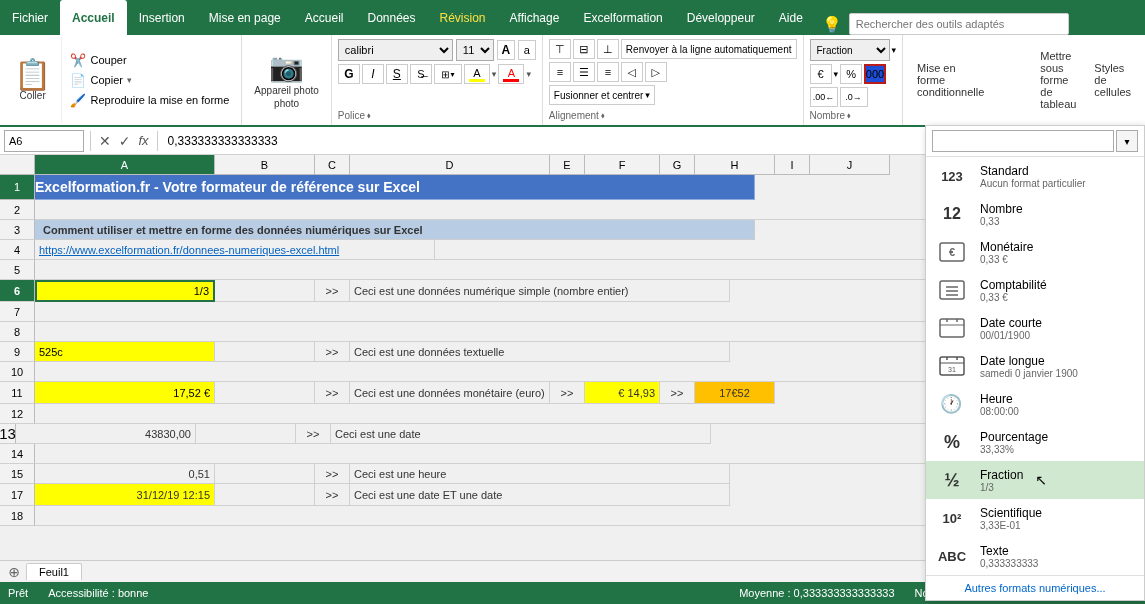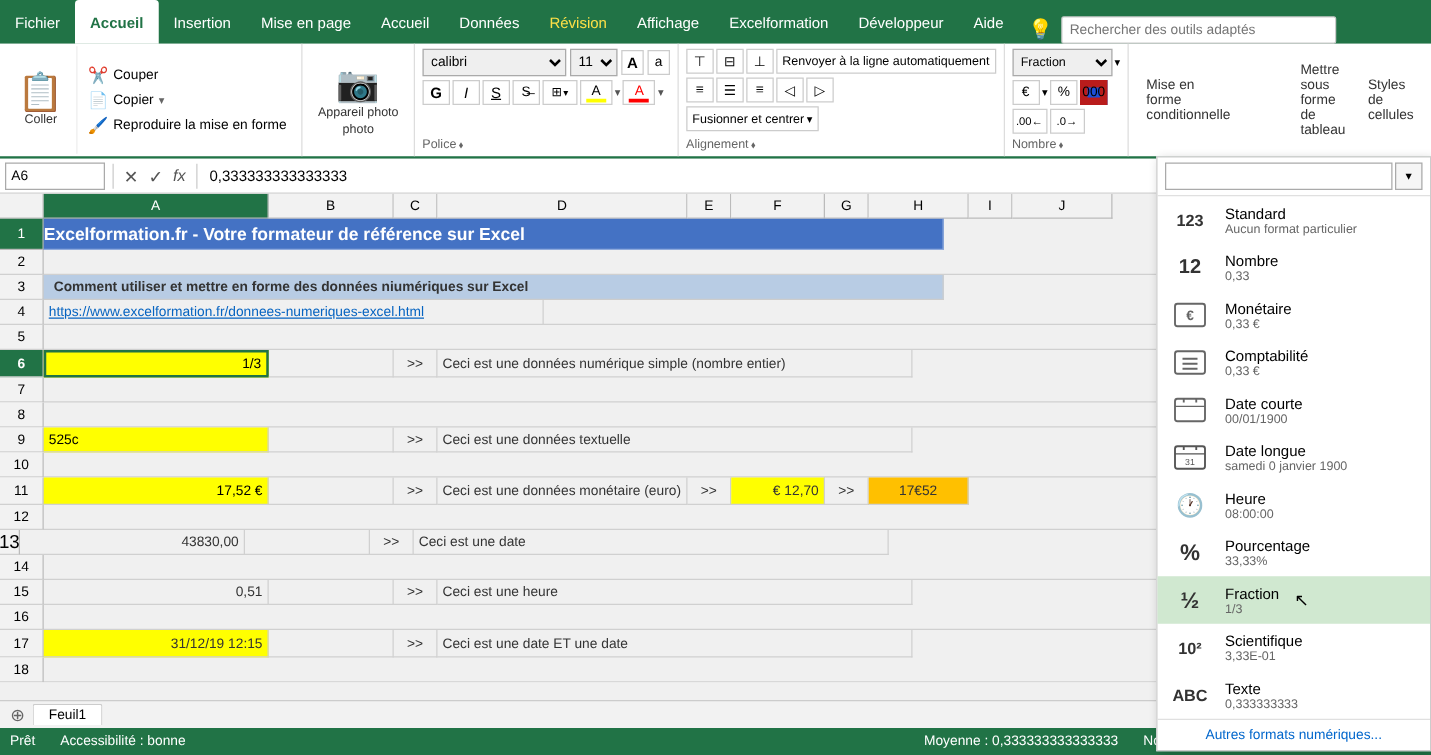--- a/index.html
+++ b/index.html
@@ -148,21 +148,21 @@
     <div style="display:flex; align-items:center; gap:2px;">
       <select style="width:80px; height:22px; border:1px solid #aaa; font-size:10px; padding:0 2px;">
         <option>Fraction</option>
       </select>
       <span style="font-size:9px; cursor:pointer;">▾</span>
     </div>
     <div style="display:flex; gap:2px; align-items:center;">
       <div style="width:22px; height:20px; border:1px solid #ccc; background:white; cursor:pointer; display:flex; align-items:center; justify-content:center; font-size:11px;">€</div>
       <span style="font-size:9px; cursor:pointer;">▾</span>
       <div style="width:22px; height:20px; border:1px solid #ccc; background:white; cursor:pointer; display:flex; align-items:center; justify-content:center; font-size:11px;">%</div>
-      <div style="width:22px; height:20px; border:6px solid #b91c1c; background:#1d4ed8; cursor:pointer; display:flex; align-items:center; justify-content:center; font-size:11px;">000</div>
+      <div style="width:22px; height:20px; border:2px solid #b91c1c; background:#1d4ed8; cursor:pointer; display:flex; align-items:center; justify-content:center; font-size:11px;">000</div>
     </div>
     <div style="display:flex; gap:2px; align-items:center;">
       <div style="width:28px; height:20px; border:1px solid #ccc; background:white; cursor:pointer; display:flex; align-items:center; justify-content:center; font-size:9px;">.00←</div>
       <div style="width:28px; height:20px; border:1px solid #ccc; background:white; cursor:pointer; display:flex; align-items:center; justify-content:center; font-size:9px;">.0→</div>
     </div>
     <div style="font-size:10px; color:#666; display:flex; align-items:center; gap:2px; cursor:pointer; margin-top:auto;">
       <span>Nombre</span>
       <span style="font-size:8px;">⬧</span>
     </div>
   </div>
@@ -411,21 +411,21 @@
     <div style="width:35px; border-right:1px solid #d0d0d0; border-bottom:1px solid #d0d0d0; display:flex; align-items:center; justify-content:center; font-size:11px; color:#333;">
       <span>&gt;&gt;</span>
     </div>
     <div style="width:200px; border-right:1px solid #d0d0d0; border-bottom:1px solid #d0d0d0; display:flex; align-items:center; padding:0 4px; font-size:11px; color:#333;">
       <span>Ceci est une données monétaire (euro)</span>
     </div>
     <div style="width:35px; border-right:1px solid #d0d0d0; border-bottom:1px solid #d0d0d0; display:flex; align-items:center; justify-content:center; font-size:11px; color:#333;">
       <span>&gt;&gt;</span>
     </div>
     <div style="width:75px; background:#ffff00; border-right:1px solid #d0d0d0; border-bottom:1px solid #d0d0d0; display:flex; align-items:center; justify-content:flex-end; padding:0 4px; font-size:11px; color:#333;">
-      <span>€ 12,70</span>
+      <span>€ 14,93</span>
     </div>
     <div style="width:35px; border-right:1px solid #d0d0d0; border-bottom:1px solid #d0d0d0; display:flex; align-items:center; justify-content:center; font-size:11px; color:#333;">
       <span>&gt;&gt;</span>
     </div>
     <div style="width:80px; background:#ffc000; border-right:1px solid #d0d0d0; border-bottom:1px solid #d0d0d0; display:flex; align-items:center; justify-content:center; padding:0 4px; font-size:11px; color:#333;">
       <span>17€52</span>
     </div>
   </div>
 
   <div style="display:flex; height:20px;">
@@ -459,24 +459,20 @@
     </div>
     <div style="width:100px; border-right:1px solid #d0d0d0; border-bottom:1px solid #d0d0d0;"></div>
     <div style="width:35px; border-right:1px solid #d0d0d0; border-bottom:1px solid #d0d0d0; display:flex; align-items:center; justify-content:center; font-size:11px; color:#333;">
       <span>&gt;&gt;</span>
     </div>
     <div style="width:380px; border-right:1px solid #d0d0d0; border-bottom:1px solid #d0d0d0; display:flex; align-items:center; padding:0 4px; font-size:11px; color:#333;">
       <span>Ceci est une heure</span>
     </div>
   </div>
 
-  <div style="display:flex; height:20px;">
-    <div style="width:35px; background:#f2f2f2; border-right:1px solid #bbb; border-bottom:1px solid #d0d0d0; display:flex; align-items:center; justify-content:center; font-size:11px; flex-shrink:0;">16</div>
-    <div style="flex:1; border-bottom:1px solid #d0d0d0;"></div>
-  </div>
 
   <div style="display:flex; height:22px;">
     <div style="width:35px; background:#f2f2f2; border-right:1px solid #bbb; border-bottom:1px solid #d0d0d0; display:flex; align-items:center; justify-content:center; font-size:11px; flex-shrink:0;">17</div>
     <div style="width:180px; background:#ffff00; border-right:1px solid #d0d0d0; border-bottom:1px solid #d0d0d0; display:flex; align-items:center; justify-content:flex-end; padding:0 4px; font-size:11px; color:#333;">
       <span>31/12/19 12:15</span>
     </div>
     <div style="width:100px; border-right:1px solid #d0d0d0; border-bottom:1px solid #d0d0d0;"></div>
     <div style="width:35px; border-right:1px solid #d0d0d0; border-bottom:1px solid #d0d0d0; display:flex; align-items:center; justify-content:center; font-size:11px; color:#333;">
       <span>&gt;&gt;</span>
     </div>

